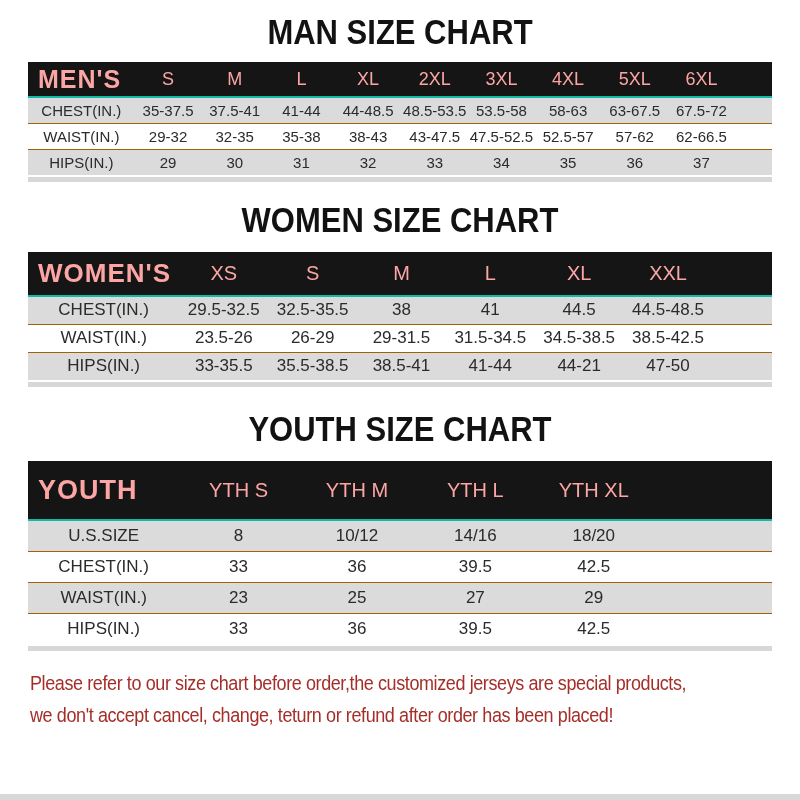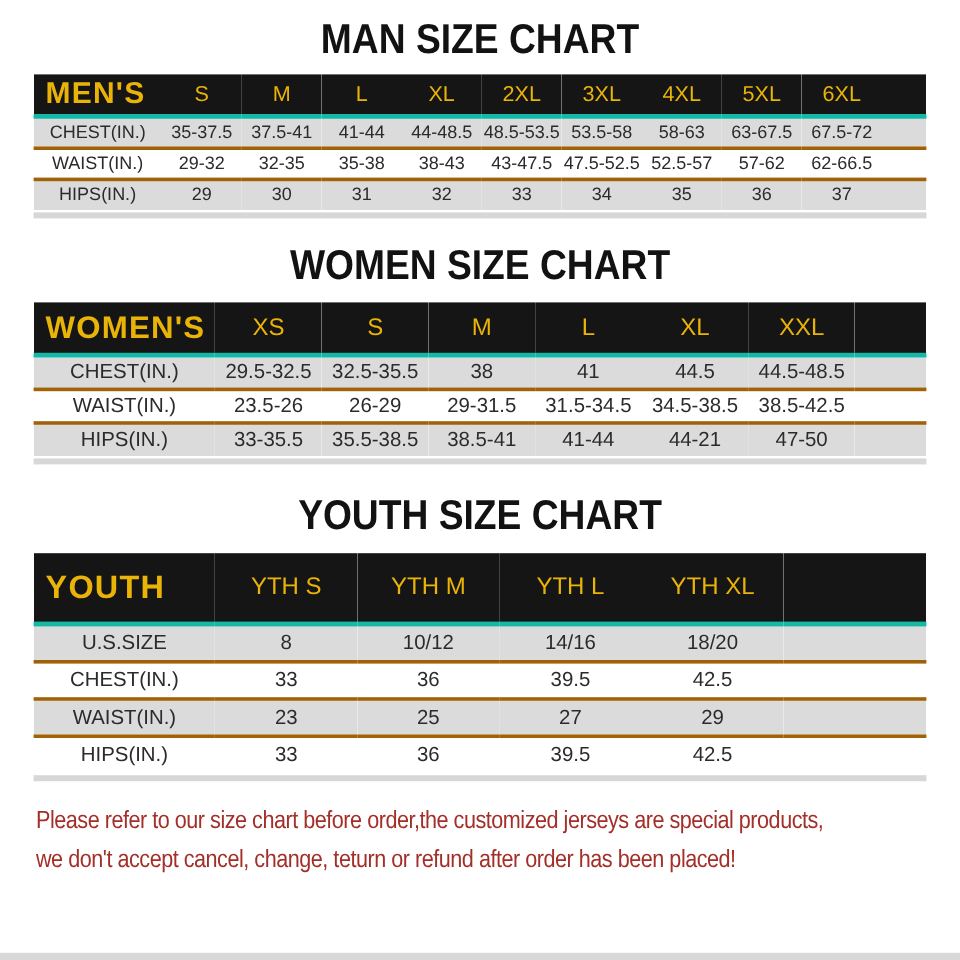--- a/index.html
+++ b/index.html
@@ -52,37 +52,37 @@
   .sec-2 .section-title { margin-top: 26px; margin-bottom: 14px; }
   
   .size-table {
     width: 744px;
     margin: 0 auto;
     border-collapse: collapse;
     table-layout: fixed;
   }
   .size-table thead tr { background: var(--header_bg, #151515); }
   .size-table thead th {
-    color: #eab308;
+    color: #fca5a5;
     font-weight: normal;
     text-align: center;
-    border-bottom: 4px solid #14b8a6;
+    border-bottom: 2px solid #14b8a6;
     padding: 0;
     overflow: hidden;
     white-space: nowrap;
   }
   .size-table th.header-label {
     font-weight: bold;
     text-align: left;
     padding-left: 10px;
     letter-spacing: 1px;
   }
   .size-table tbody tr:nth-child(odd)  { background: var(--row_alt_bg, #DBDBDB); }
   .size-table tbody tr:nth-child(even) { background: #ffffff; }
-  .size-table tbody tr { border-top: 3px solid #a16207; }
+  .size-table tbody tr { border-top: 1px solid #a16207; }
   .size-table tbody th, .size-table td {
     font-weight: normal;
     text-align: center;
     color: #2b2b2b;
     padding: 0;
     white-space: nowrap;
     overflow: hidden;
   }
   
   .sec-0 thead tr { height: 35px; }

